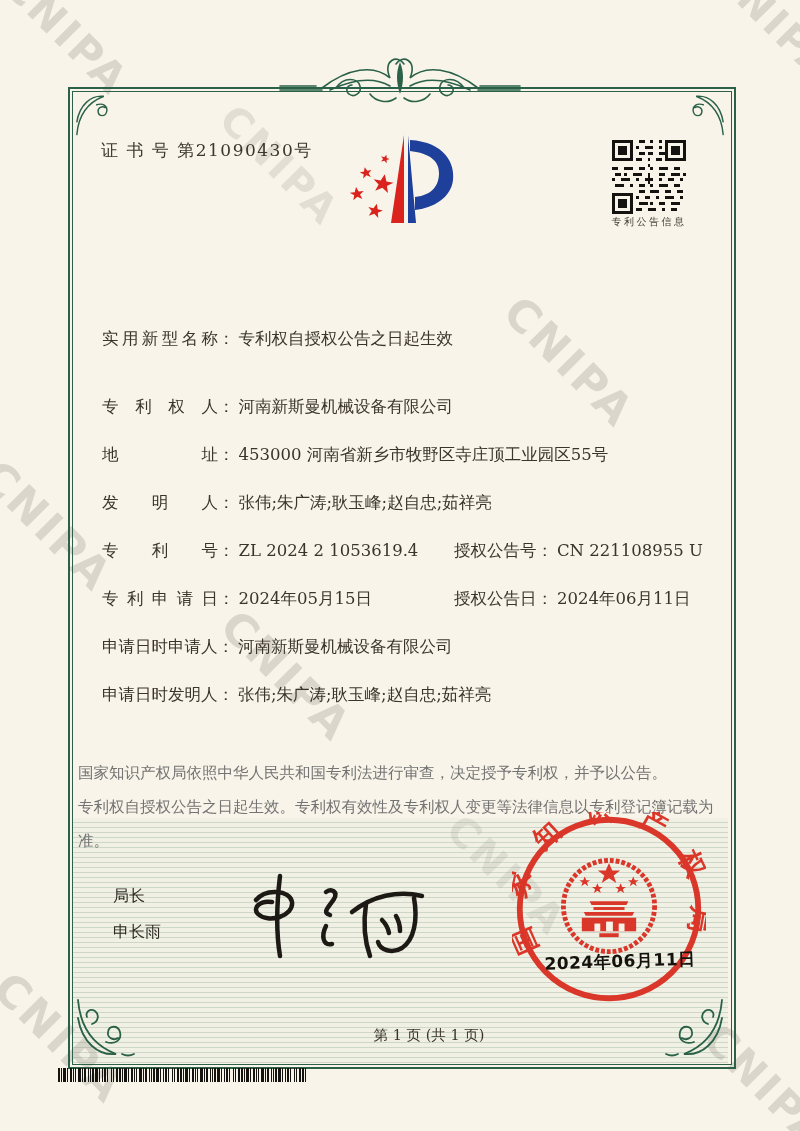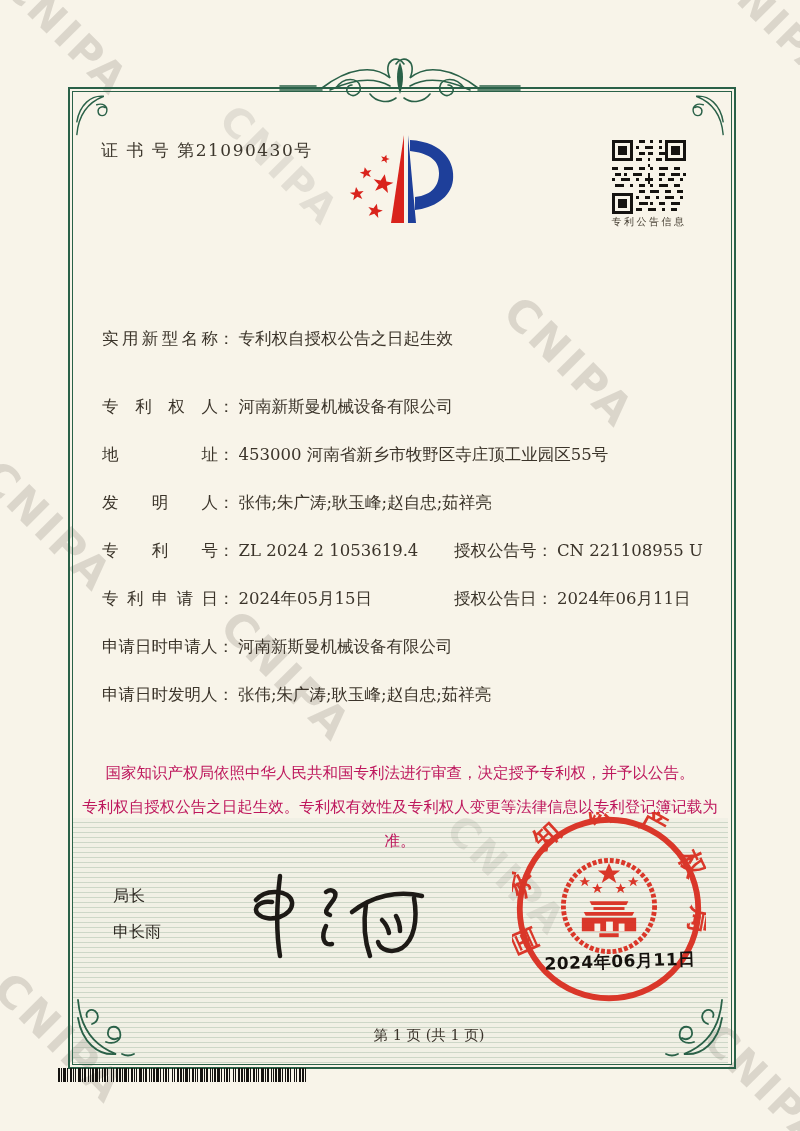--- a/index.html
+++ b/index.html
@@ -51,22 +51,22 @@
   .frow{position:relative; height:22px; margin-bottom:26px; white-space:nowrap;}
   .frow.g1{margin-bottom:46px;}
   .frow.g2{}
   .flabel{display:inline-block; width:116px; text-align:justify; text-align-last:justify;
     vertical-align:top;}
   .flabel.wide{width:auto; text-align:center; text-align-last:auto;}
   .fvalue{margin-left:4px;}
   .col2{position:absolute; left:352px; top:0; white-space:nowrap;}
 
   .statement{
-    left:78px; top:756px; width:644px; text-align:center; z-index:4;
-    font-size:15.5px; line-height:34px; color:#be185d;
+    left:78px; top:756px; width:644px; text-align:left; z-index:4;
+    font-size:15.5px; line-height:34px; color:#737373;
   }
 
   .sig-label{left:113px; top:886px; font-size:16px; z-index:5;
     font-family:Liberation Mono, monospace; color:#2e2a23;}
   .sig-name{left:113px; top:922px; font-size:16px; z-index:5;
     font-family:"DejaVu Sans","Liberation Sans",sans-serif; color:#2e2a23;}
   .sig-svg{left:222px; top:866px; width:210px; height:96px; z-index:5;}
 
   .seal{left:512px; top:812px; width:194px; height:194px; z-index:5;}
   .seal-date{

